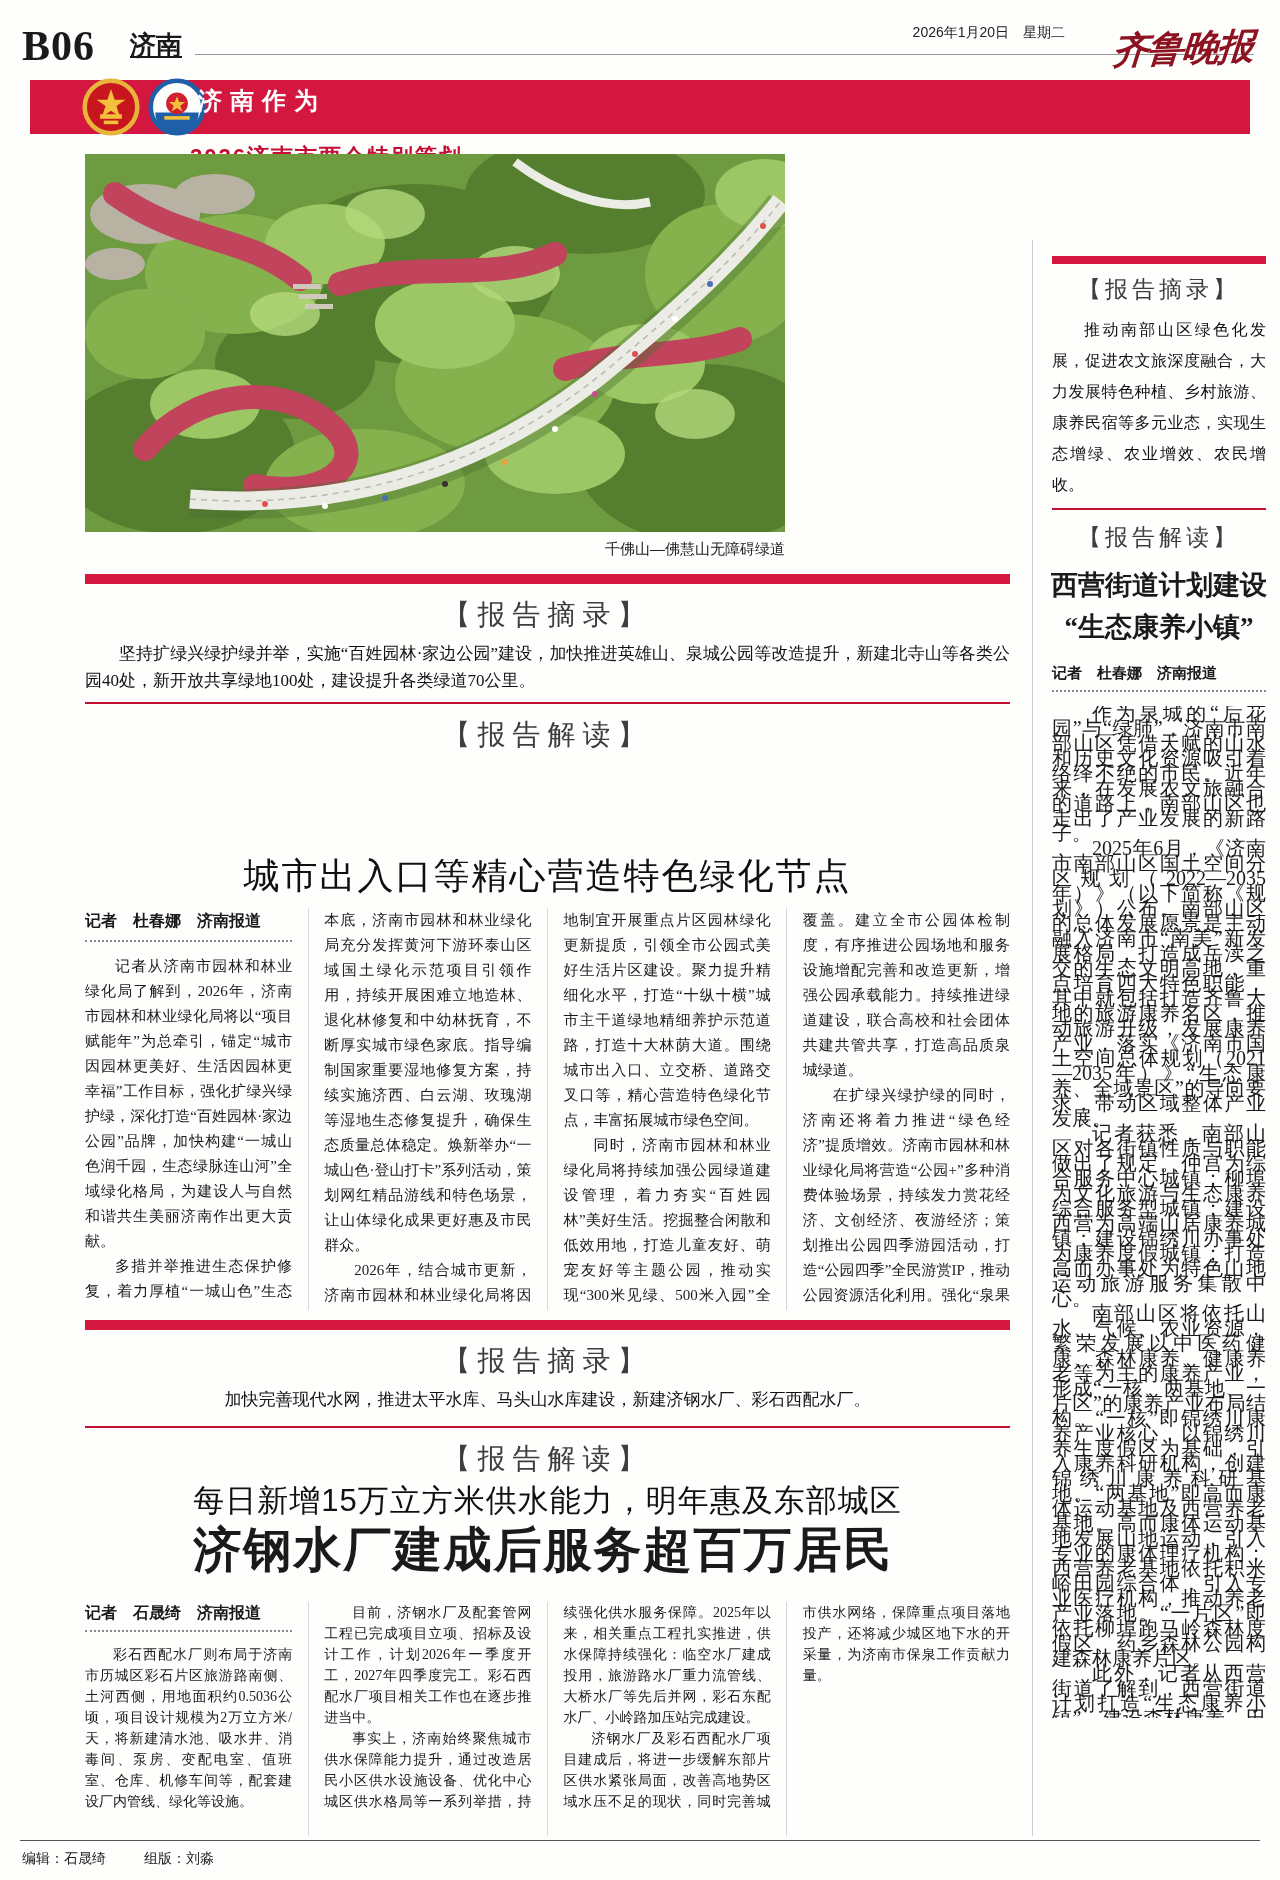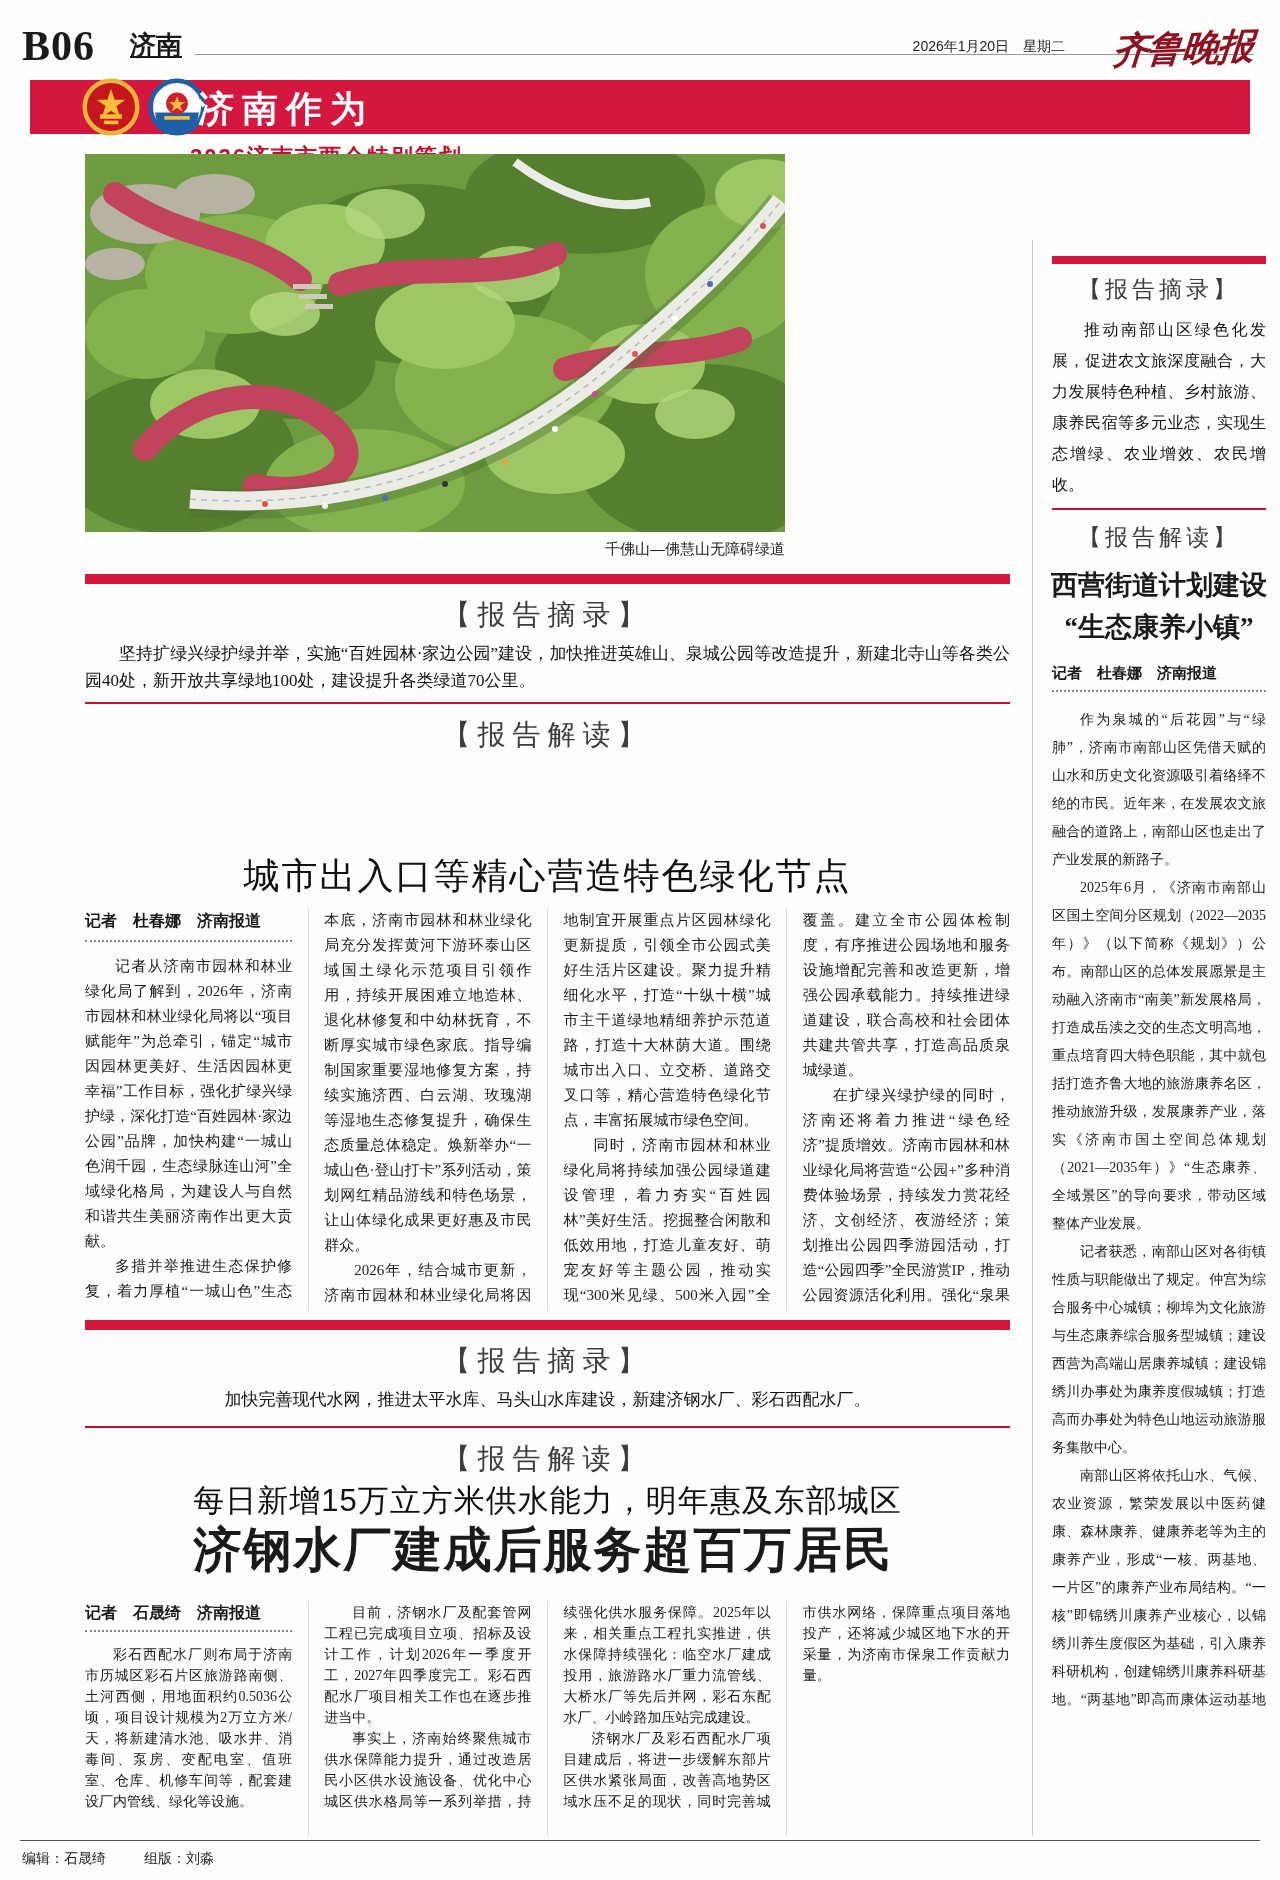--- a/index.html
+++ b/index.html
@@ -5,29 +5,29 @@
   html,body{margin:0;padding:0;background:#e8e8e8;}
   .page{position:relative;width:1280px;height:1880px;background:#fefefd;margin:0 auto;
         font-family:"Liberation Serif","DejaVu Serif",serif;color:#1a1a1a;overflow:hidden;}
   .abs{position:absolute;}
 
   
   .hdr-rule{position:absolute;top:54px;left:195px;right:26px;border-top:1px solid #999;}
   .page-no{position:absolute;top:22px;left:22px;font-size:42px;font-weight:bold;letter-spacing:1px;}
   .section-name{position:absolute;top:28px;left:130px;font-size:26px;font-weight:bold;
         font-family:"Liberation Sans","DejaVu Sans",sans-serif;text-decoration:underline;}
-  .dateline{position:absolute;top:38px;right:215px;font-size:14px;color:#222;
+  .dateline{position:absolute;top:24px;right:215px;font-size:14px;color:#222;
         font-family:"Liberation Sans","DejaVu Sans",sans-serif;}
   .dateline span{margin-left:10px;}
   .masthead{position:absolute;top:24px;right:28px;font-size:37px;font-weight:bold;font-style:italic;
         color:#8e1322;transform:skewX(-6deg) rotate(-2deg);letter-spacing:-2px;}
 
   
   .banner{position:absolute;top:80px;left:30px;width:1220px;height:54px;background:#d3173f;}
-  .banner-title{position:absolute;left:168px;top:5px;color:#fff;font-size:36px;font-weight:bold;
+  .banner-title{position:absolute;left:168px;top:5px;color:#fff;font-size:24px;font-weight:bold;
         letter-spacing:8px;}
   .emblem{position:absolute;top:-3px;width:58px;height:60px;}
   .emblem.e1{left:52px;} .emblem.e2{left:118px;}
   .strapline{position:absolute;top:142px;left:190px;color:#c40f33;font-size:22px;font-weight:bold;
         letter-spacing:2px;font-family:"Liberation Sans","DejaVu Sans",sans-serif;}
 
   
   .photo{position:absolute;top:154px;left:85px;width:700px;height:378px;overflow:hidden;background:#6e9b40;}
   .photo svg{display:block;width:100%;height:100%;}
   .photo-caption{position:absolute;top:540px;left:85px;width:700px;text-align:right;font-size:15px;color:#222;
@@ -72,21 +72,21 @@
   
   .v-divider{position:absolute;top:240px;left:1032px;height:1596px;border-left:1px solid #ccc;}
   .sb-bar{top:256px;left:1052px;width:214px;height:8px;}
   .sb-label{top:274px;left:1052px;width:214px;font-size:23px;letter-spacing:4px;}
   .sb-quote{top:314px;left:1052px;width:214px;font-size:16px;line-height:31px;text-indent:2em;}
   .sb-line{top:508px;left:1052px;width:214px;}
   .sb-interp{top:522px;left:1052px;width:214px;font-size:23px;letter-spacing:4px;}
   .sb-headline{top:564px;left:1046px;width:226px;text-align:center;font-size:27px;font-weight:bold;
         line-height:42px;}
   .sb-byline{top:664px;left:1052px;width:214px;font-size:15px;}
-  .sb-body{top:706px;left:1052px;width:214px;height:1012px;font-size:14px;line-height:28px;
+  .sb-body{top:706px;left:1052px;width:214px;height:1012px;font-size:20px;line-height:15px;
         text-align:justify;overflow:hidden;}
   .sb-body p{margin-bottom:0;}
 
   
   .footer-rule{position:absolute;top:1840px;left:20px;right:20px;border-top:1px solid #555;}
   .footer-text{position:absolute;top:1850px;left:22px;font-size:14px;color:#222;
         font-family:"Liberation Sans","DejaVu Sans",sans-serif;}
   .footer-text span{margin-right:34px;}
 </style>
 </head>

